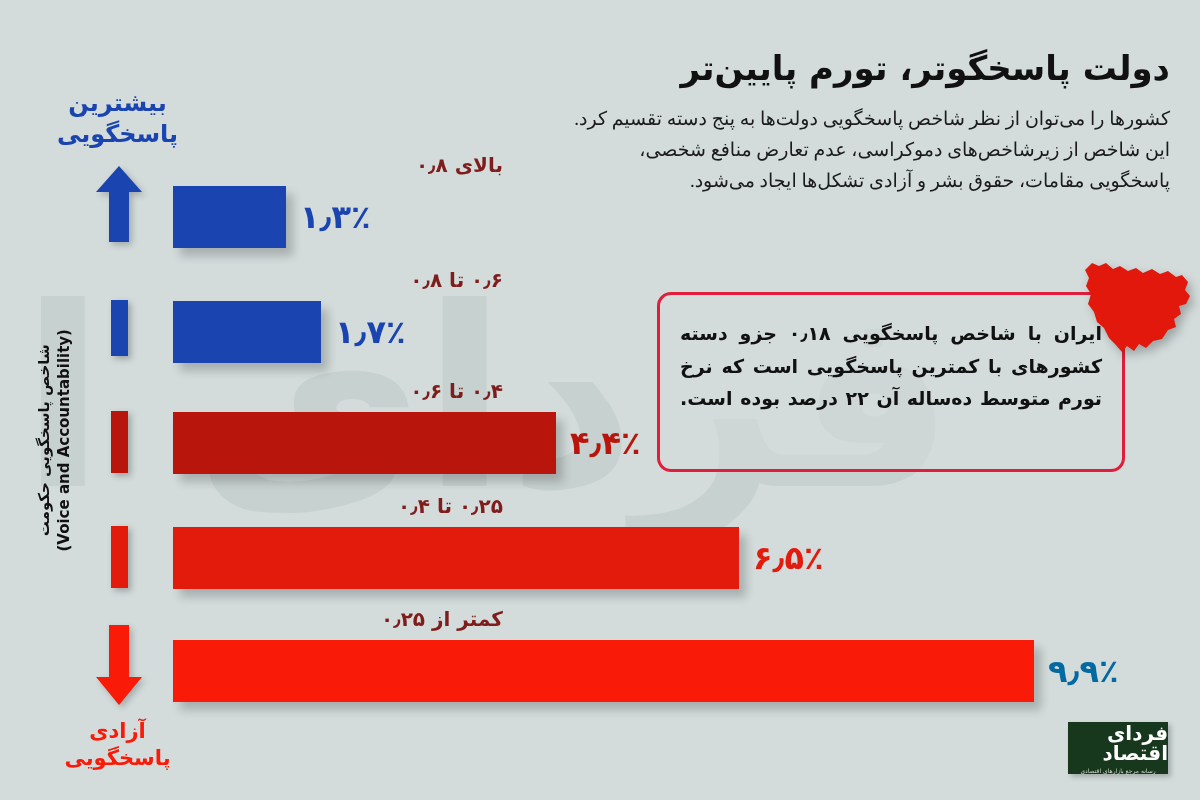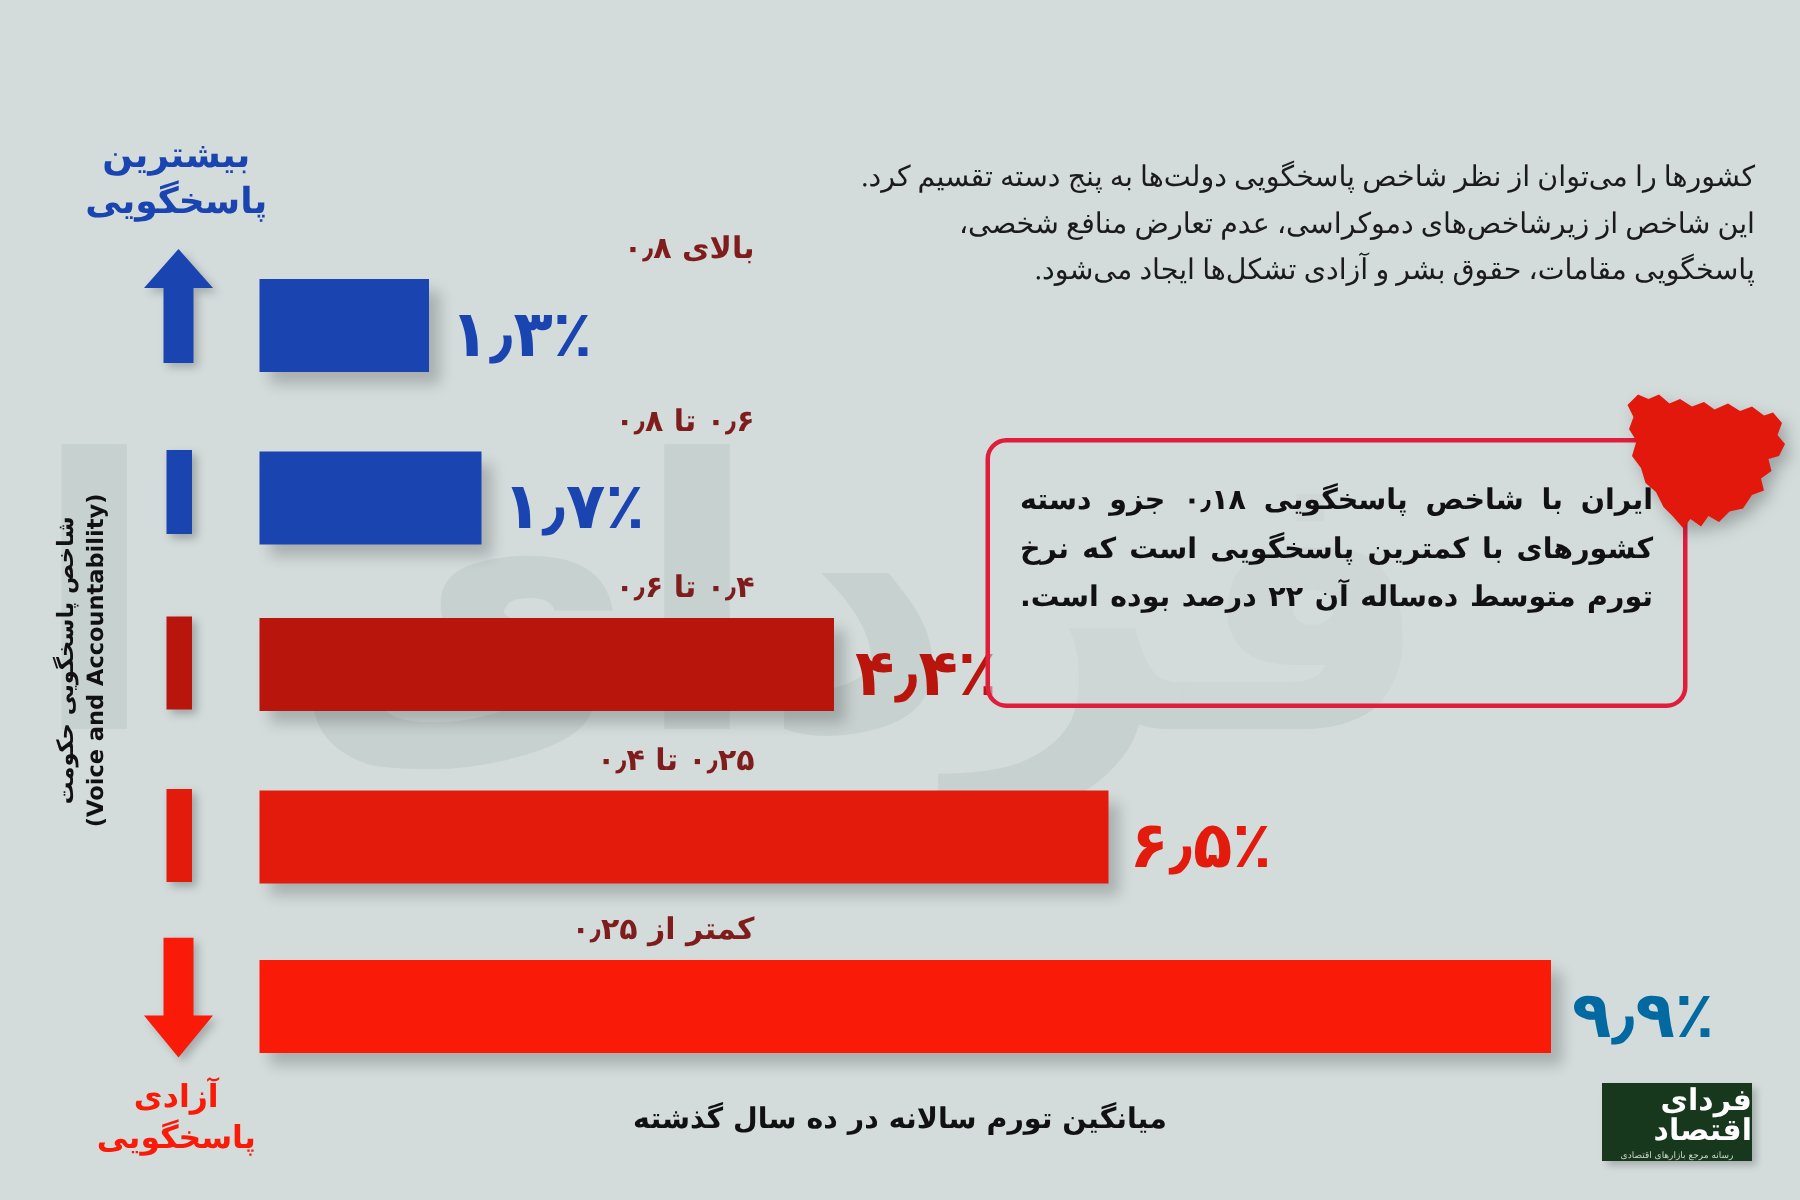--- a/index.html
+++ b/index.html
@@ -114,21 +114,21 @@
     text-align:right;
     direction:rtl;
   }
   .bar{
     position:absolute;
     height:62px;
     box-shadow:7px 8px 9px rgba(0,0,0,.20);
   }
   .bar-value{
     position:absolute;
-    font-size:43px;
+    font-size:32px;
     font-weight:700;
     white-space:nowrap;
     direction:rtl;
   }
 
   
   .callout{
     position:absolute;
     left:657px;top:292px;
     width:468px;height:180px;
@@ -187,20 +187,21 @@
     letter-spacing:-.2px;white-space:nowrap;
   }
 </style>
 </head>
 <body>
 
 <div id="stage">
 
   <div class="watermark">فردای اقتصاد</div>
 
+  <div class="title">دولت پاسخگوتر، تورم پایین‌تر</div>
   <div class="subtitle">
     <div>کشورها را می‌توان از نظر شاخص پاسخگویی دولت‌ها به پنج دسته تقسیم کرد.</div>
     <div>این شاخص از زیرشاخص‌های دموکراسی، عدم تعارض منافع شخصی،</div>
     <div>پاسخگویی مقامات، حقوق بشر و آزادی تشکل‌ها ایجاد می‌شود.</div>
   </div>
 
   <div class="axis-top-label">
     <div>بیشترین</div>
     <div>پاسخگویی</div>
   </div>
@@ -248,19 +249,18 @@
   <div class="callout">
     <div class="callout-text">ایران با شاخص پاسخگویی ۰٫۱۸ جزو دسته کشورهای با کمترین پاسخگویی است که نرخ تورم متوسط ده‌ساله آن ۲۲ درصد بوده است.</div>
   </div>
 
   <svg class="iran-map" viewBox="0 0 112 106">
     <path fill="#e2180c" d="M3,14 L10,7 L17,10 L24,7 L31,13 L38,10 L46,15 L54,12 L61,17 L70,13 L78,18 L86,15
       L94,21 L100,19 L106,26 L103,34 L108,40 L104,48 L97,50 L99,58 L92,63 L94,71 L86,74 L80,83 L71,85
       L64,92 L57,88 L52,95 L45,90 L40,96 L33,88 L27,82 L22,72 L15,66 L12,56 L6,48 L9,38 L4,30 L7,22 Z"></path>
   </svg>
 
-  <div class="caption">میانگین تورم سالانه در ده سال گذشته</div>
   <div class="logo">
     <div class="logo-main">فردای اقتصاد</div>
     <div class="logo-sub">رسانه مرجع بازارهای اقتصادی</div>
   </div>
 
 </div>
 
 </body></html>

